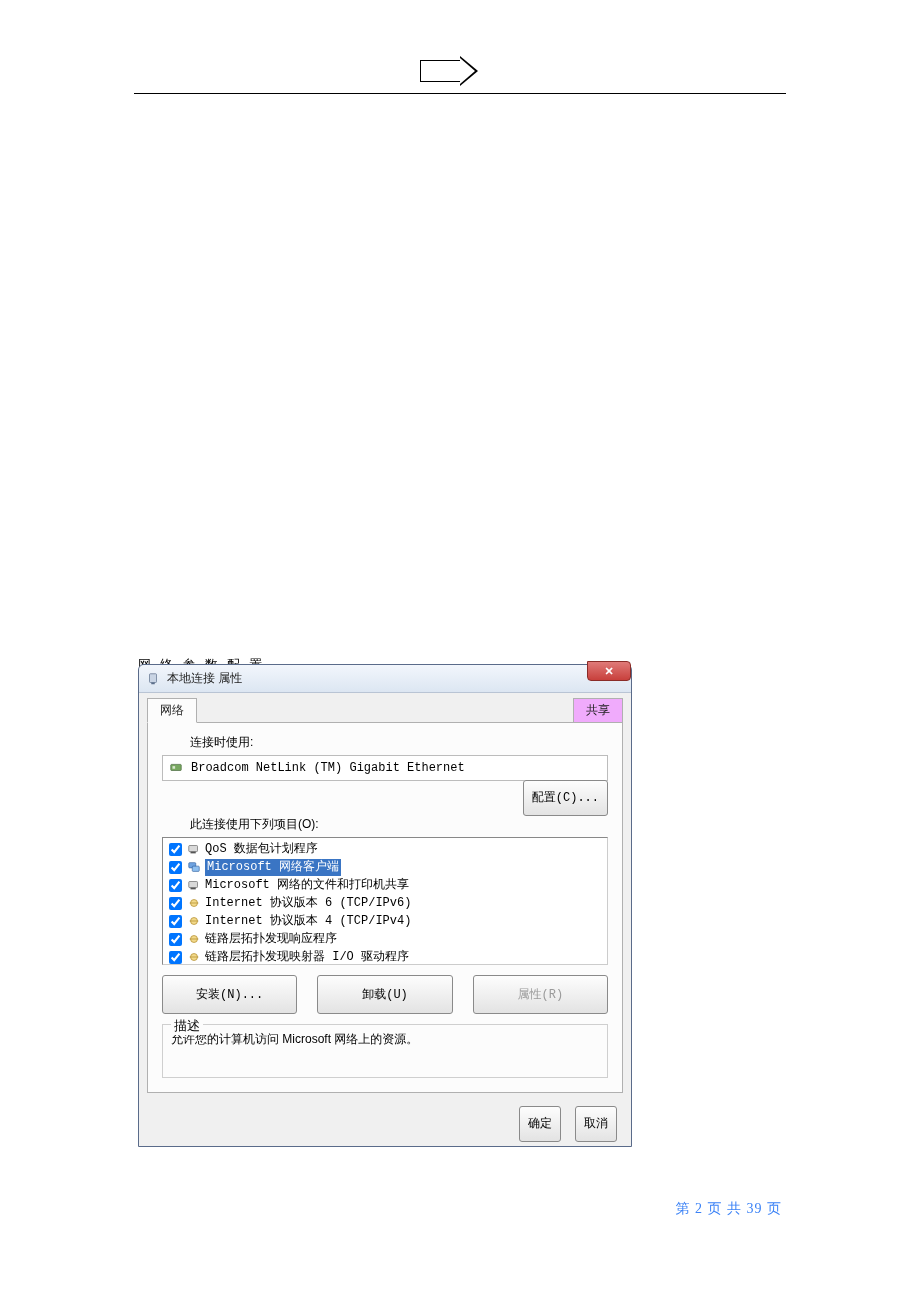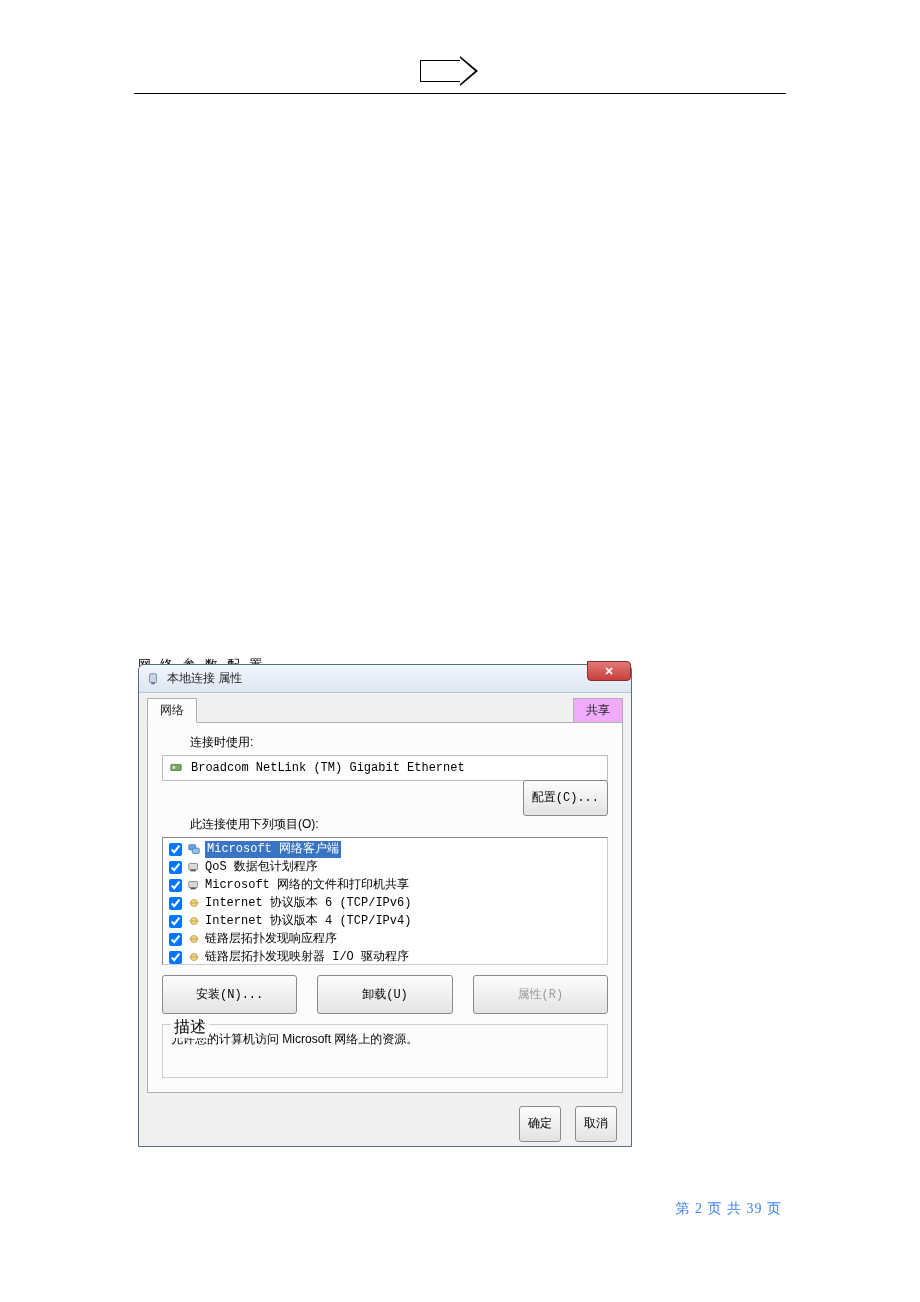--- a/index.html
+++ b/index.html
@@ -256,21 +256,21 @@
     font-family: "SimSun", sans-serif;
     font-size: 12px;
     min-height: 54px;
   }
   .group-label {
     position: absolute;
     top: -8px;
     left: 8px;
     background: #fcfcfc;
     padding: 0 3px;
-    font-size: 16px;
+    font-size: 13px;
   }
   .dialog-footer {
     padding: 12px 14px 14px 0;
     text-align: right;
     background: #f0f0f0;
   }
   .dialog-footer .btn {
     min-width: 74px;
     margin-left: 10px;
   }
@@ -330,39 +330,39 @@
           <span>Broadcom NetLink (TM) Gigabit Ethernet</span>
         </div>
 
         <div class="right-align">
           <span class="btn">配置(C)...</span>
         </div>
 
         <div class="label-row">此连接使用下列项目(O):</div>
 
         <div class="items-list" id="items-list">
+            <div class="list-item">
+              <input type="checkbox" checked="" style="">
+              <span class="item-icon">
+                <svg viewBox="0 0 16 16" width="14" height="14">
+                  <rect x="2" y="4" width="10" height="7" rx="1" fill="#d9d9d9" stroke="#555" stroke-width="0.7"></rect>
+                  <rect x="4" y="11" width="6" height="2" fill="#555"></rect>
+                </svg>
+              </span>
+              <span class="item-text">QoS 数据包计划程序</span>
+            </div>
             <div class="list-item selected">
               <input type="checkbox" checked="" style="">
               <span class="item-icon">
                 <svg viewBox="0 0 16 16" width="14" height="14">
                   <rect x="2" y="3" width="8" height="6" rx="1" fill="#6fa3e0" stroke="#2a5a9a" stroke-width="0.7"></rect>
                   <rect x="6" y="7" width="8" height="6" rx="1" fill="#8fc0f0" stroke="#2a5a9a" stroke-width="0.7"></rect>
                 </svg>
               </span>
               <span class="item-text">Microsoft 网络客户端</span>
-            </div>
-            <div class="list-item">
-              <input type="checkbox" checked="" style="">
-              <span class="item-icon">
-                <svg viewBox="0 0 16 16" width="14" height="14">
-                  <rect x="2" y="4" width="10" height="7" rx="1" fill="#d9d9d9" stroke="#555" stroke-width="0.7"></rect>
-                  <rect x="4" y="11" width="6" height="2" fill="#555"></rect>
-                </svg>
-              </span>
-              <span class="item-text">QoS 数据包计划程序</span>
             </div>
             <div class="list-item">
               <input type="checkbox" checked="" style="">
               <span class="item-icon">
                 <svg viewBox="0 0 16 16" width="14" height="14">
                   <rect x="2" y="4" width="10" height="7" rx="1" fill="#d9d9d9" stroke="#555" stroke-width="0.7"></rect>
                   <rect x="4" y="11" width="6" height="2" fill="#555"></rect>
                 </svg>
               </span>
               <span class="item-text">Microsoft 网络的文件和打印机共享</span>

